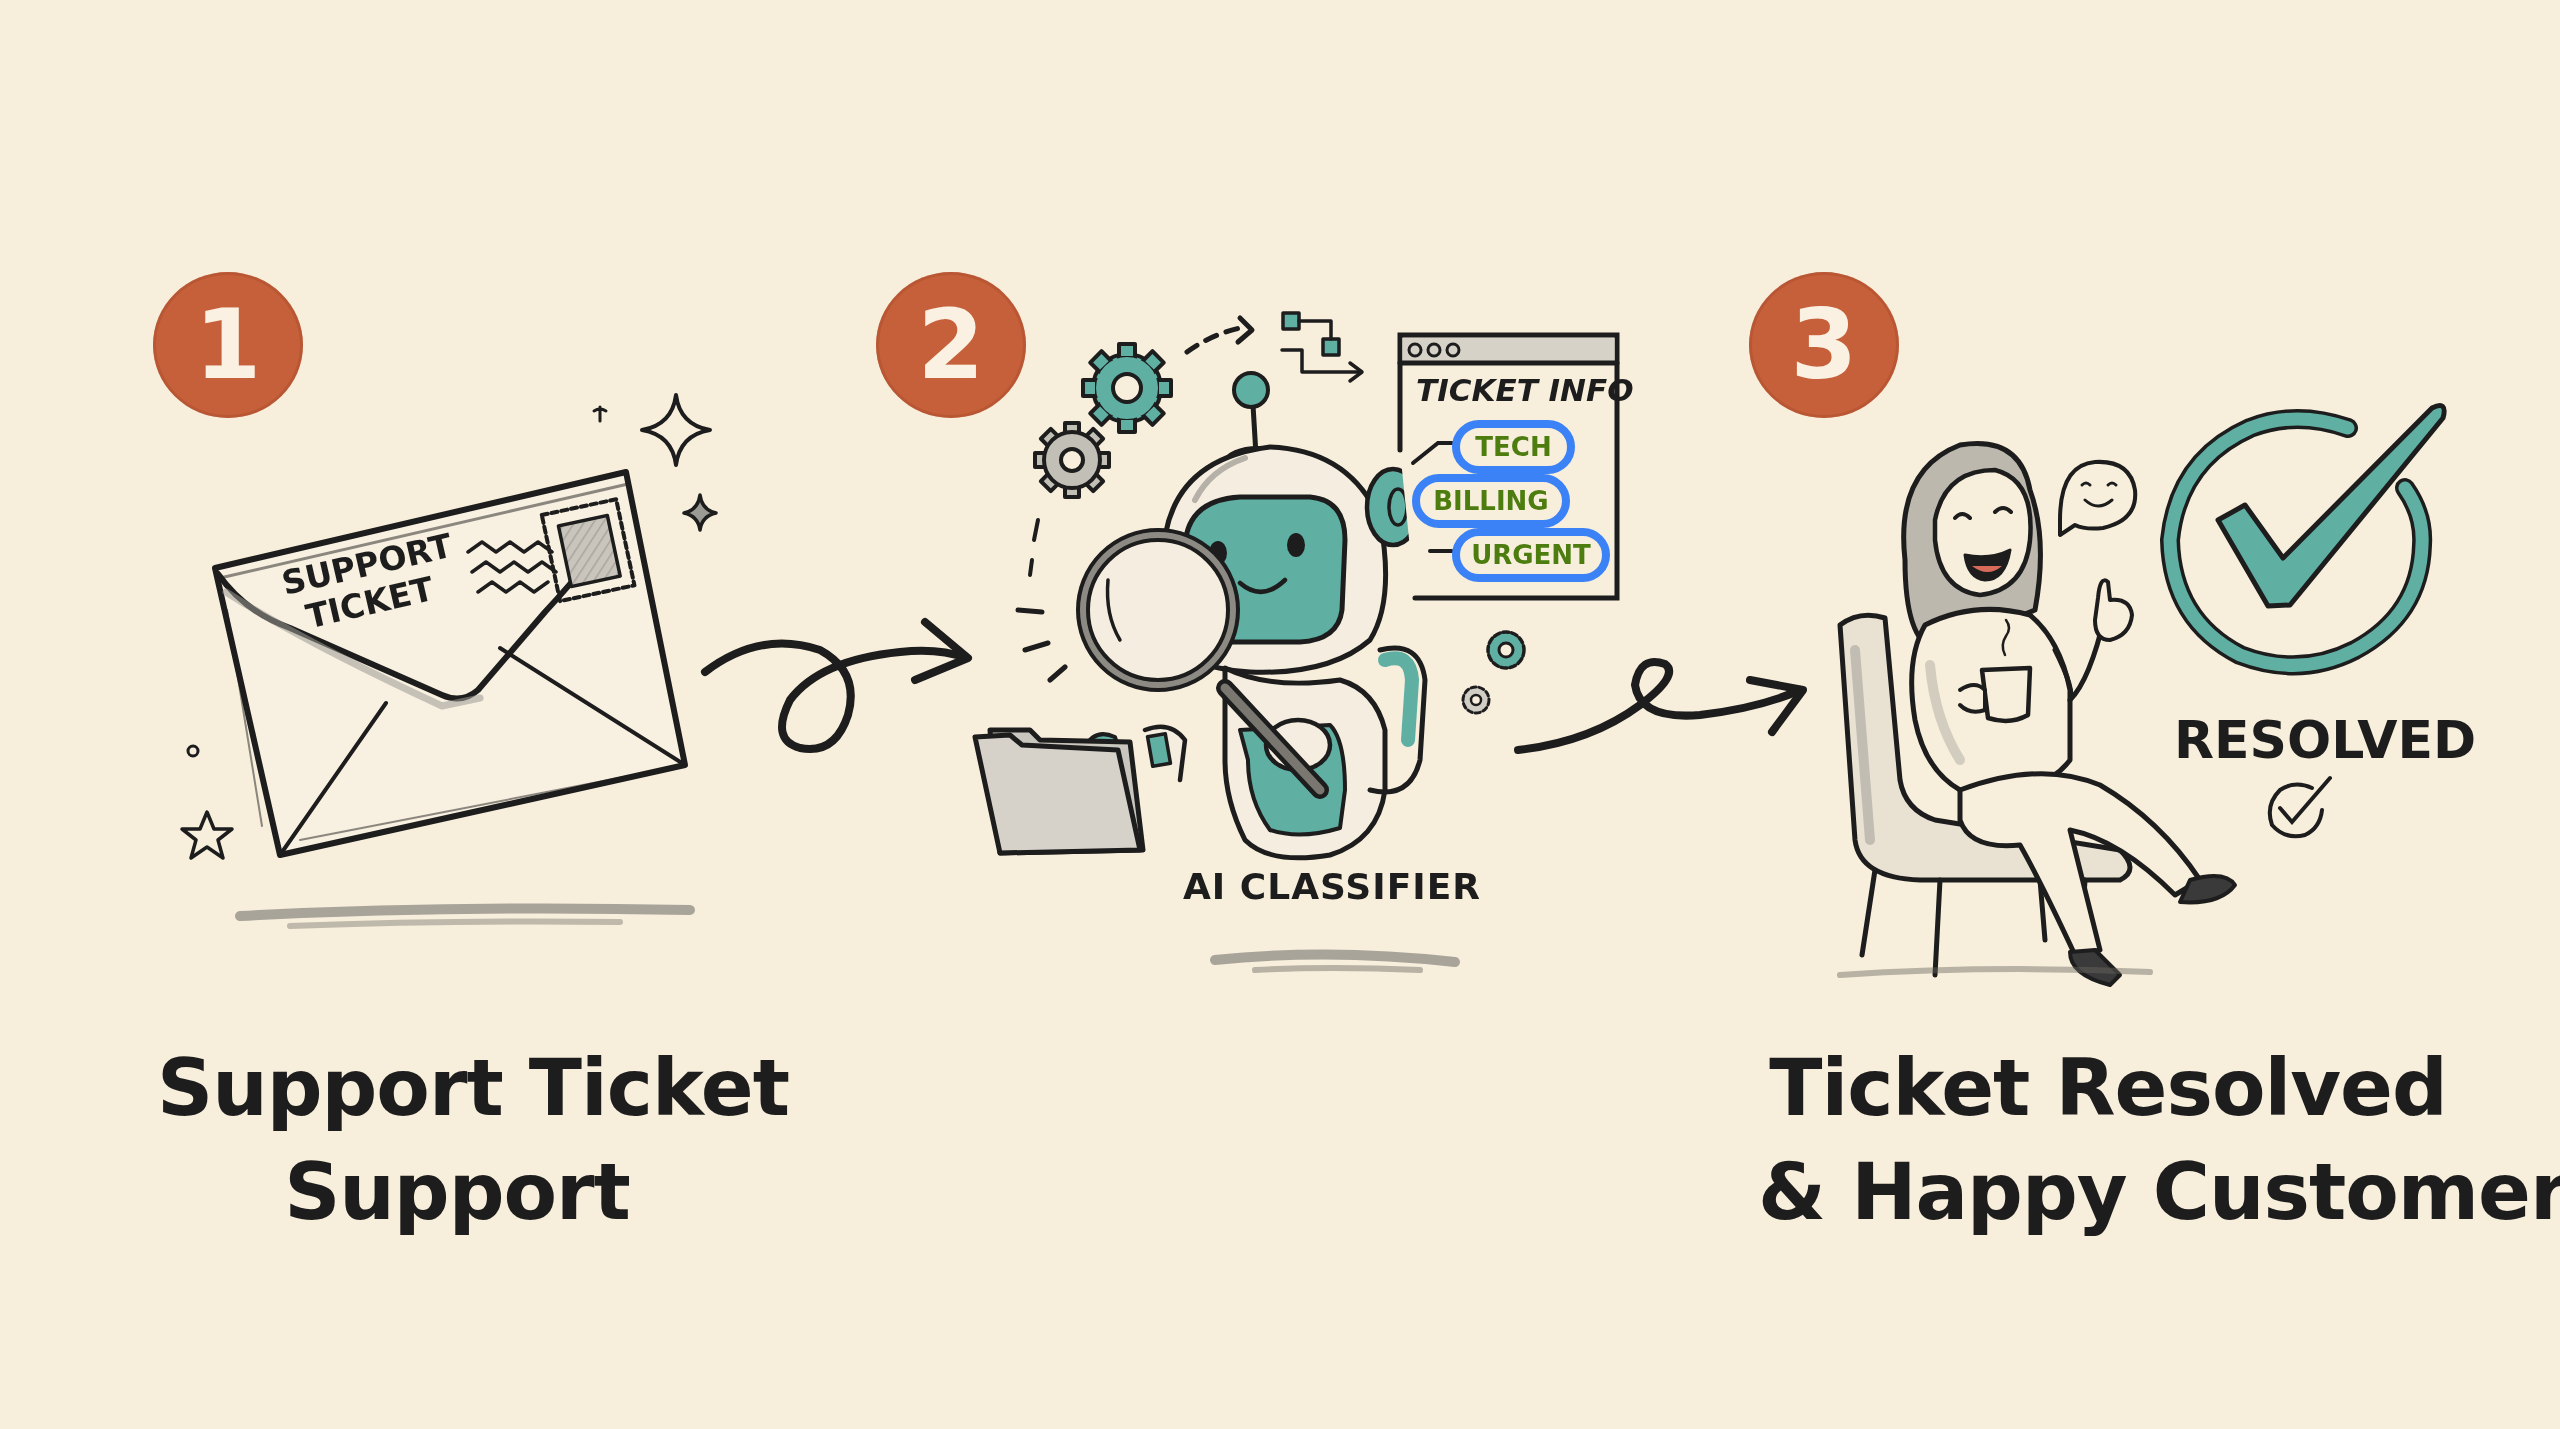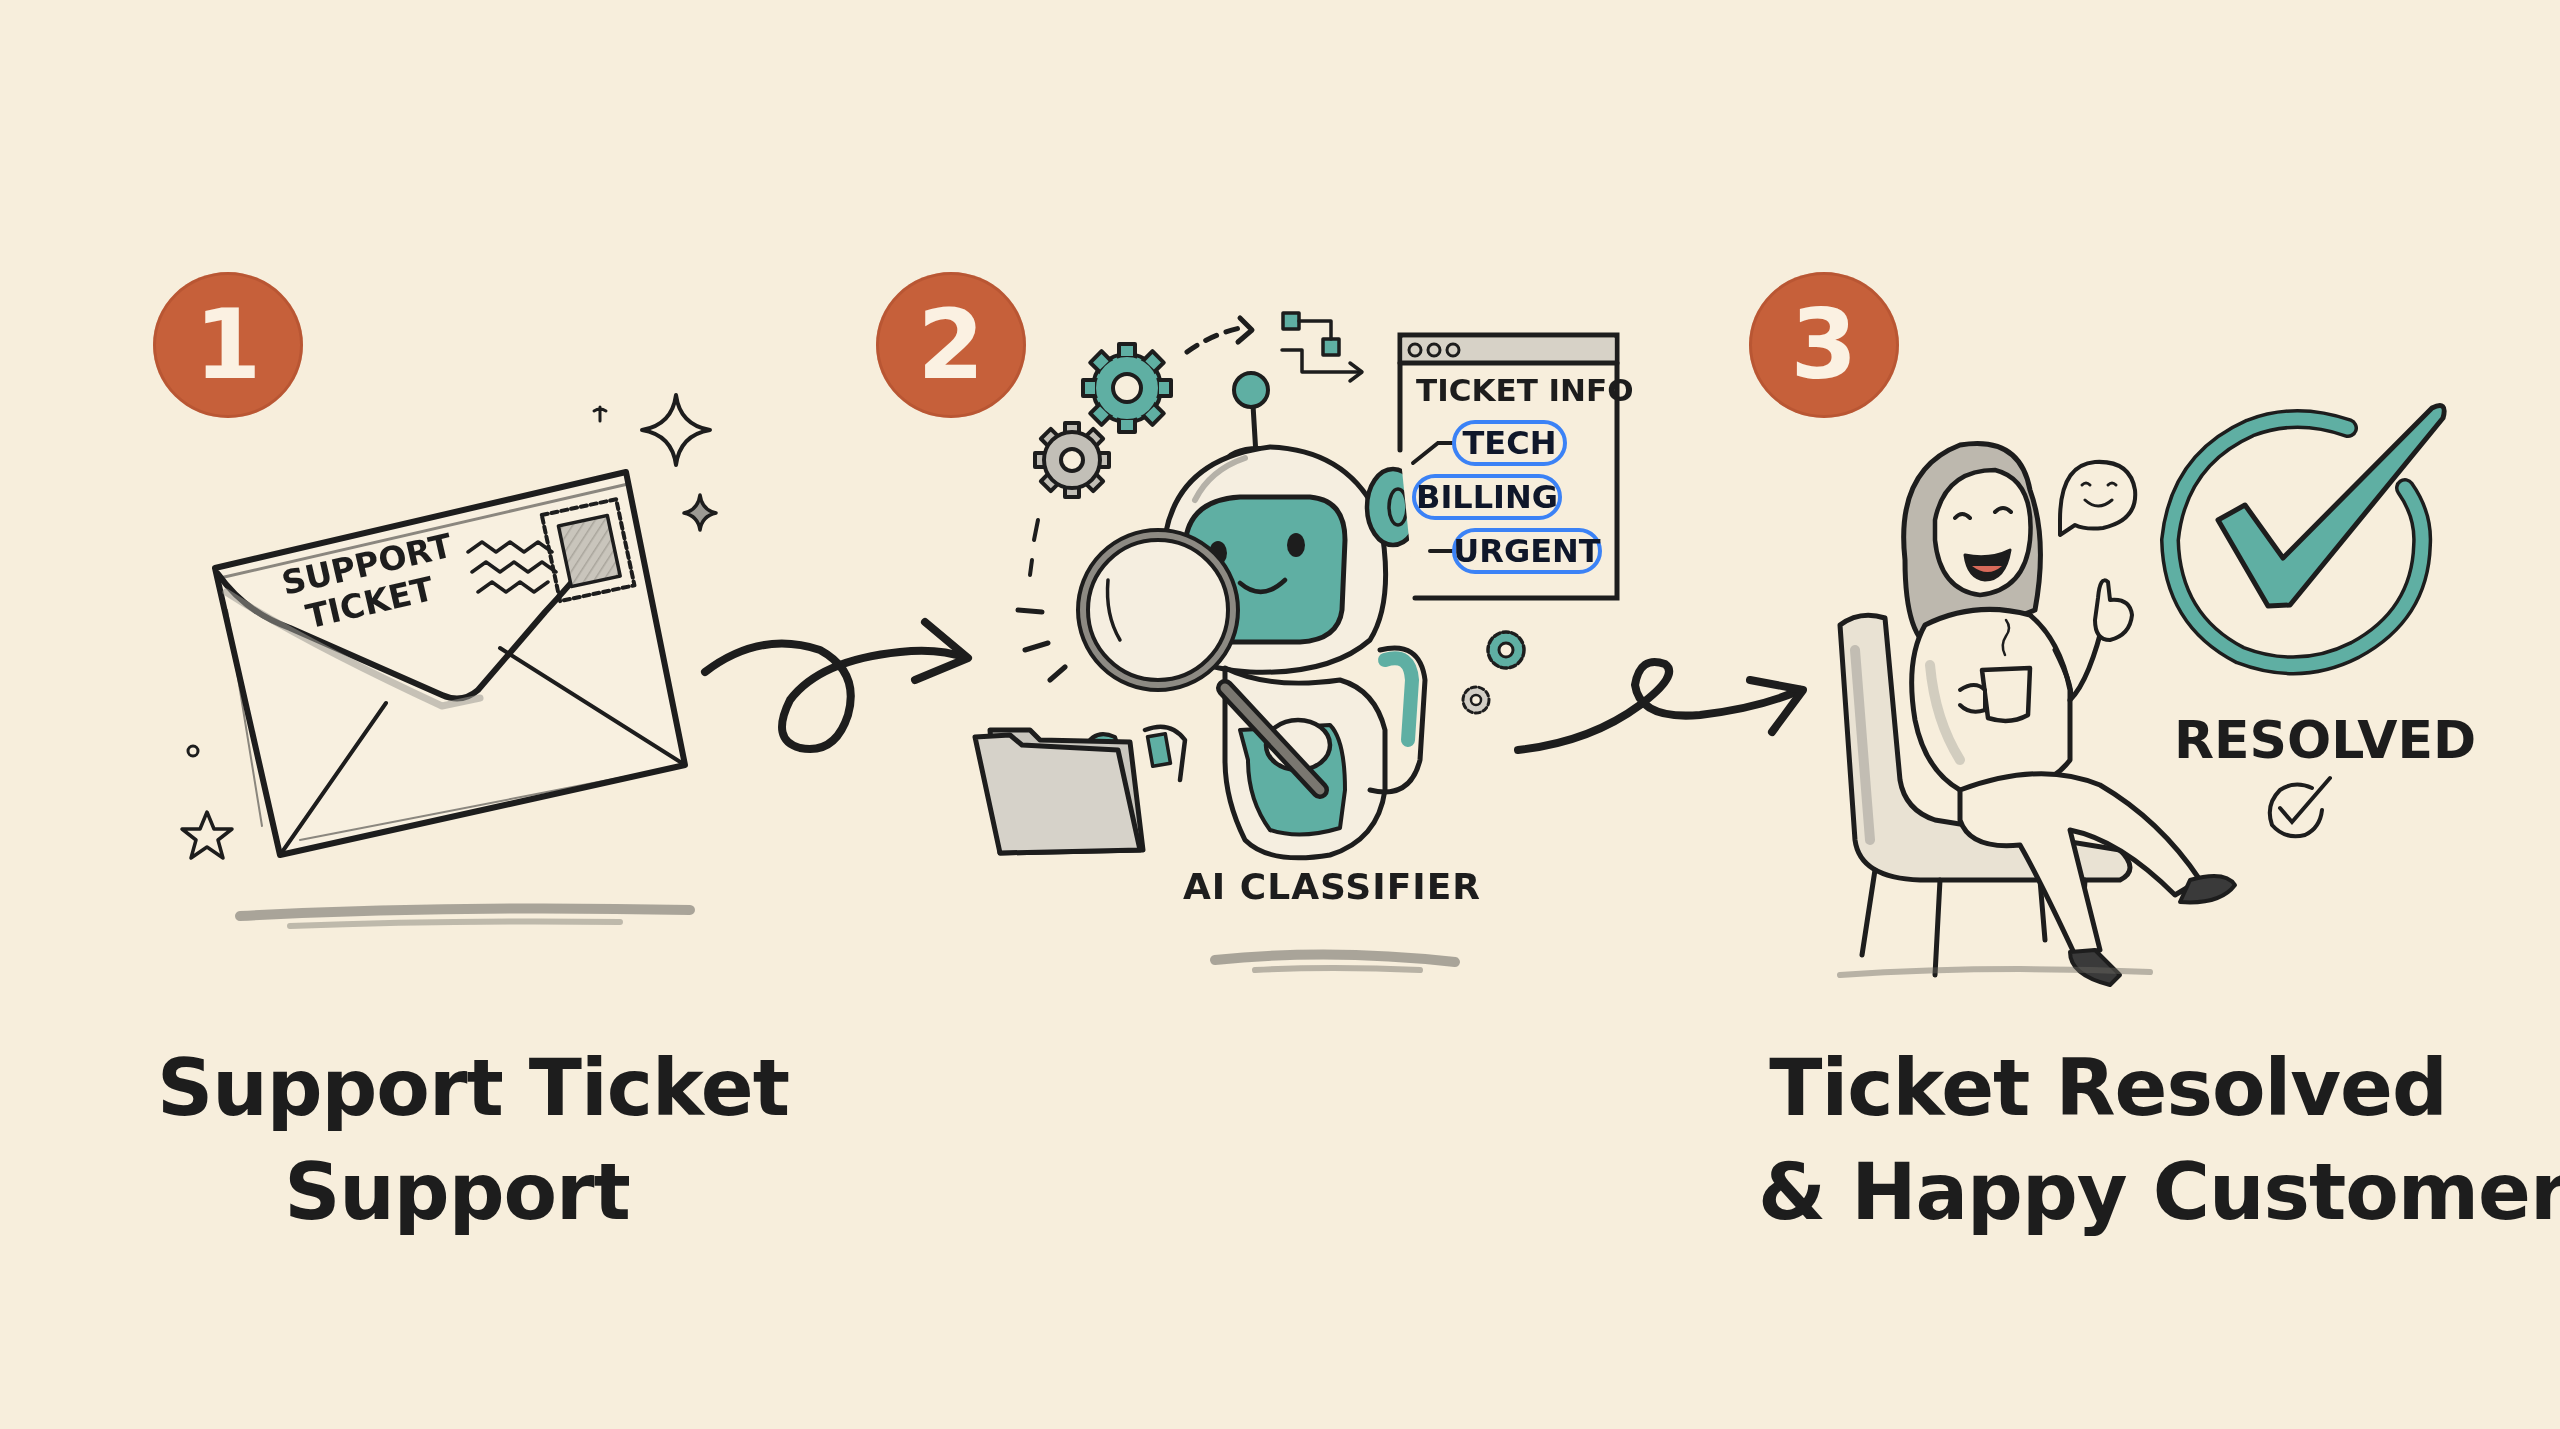--- a/index.html
+++ b/index.html
@@ -21,25 +21,25 @@
   .caption {
     position:absolute; text-align:center; color:#1d1d1d;
     font-family:"DejaVu Sans", sans-serif; font-weight:bold;
     font-size:78px; line-height:104px; letter-spacing:-1px;
     white-space:nowrap;
   }
   .label {
     position:absolute; color:#1d1d1d; font-family:"DejaVu Sans", sans-serif;
     font-weight:bold; white-space:nowrap;
   }
-  .panel-title { font-size:31px; letter-spacing:0px; }
+  .panel-title { font-size:31px; letter-spacing:0px;font-style:italic; }
   .pill {
-    position:absolute; border:4px solid #3b82f6; border-radius:30px;
-    font-family:"DejaVu Sans", sans-serif; font-weight:bold; font-size:32px;
-    color:#0f172a; display:flex; align-items:center; justify-content:center;
+    position:absolute; border:8px solid #3b82f6; border-radius:30px;
+    font-family:"DejaVu Sans", sans-serif; font-weight:bold; font-size:26px;
+    color:#4d7c0f; display:flex; align-items:center; justify-content:center;
     height:38px; background:#F7EEDC;
   }
 </style>
 </head>
 <body>
 
 <div class="stage">
 
   <svg class="art" viewBox="0 0 2560 1429" xmlns="http://www.w3.org/2000/svg">
     <defs>

